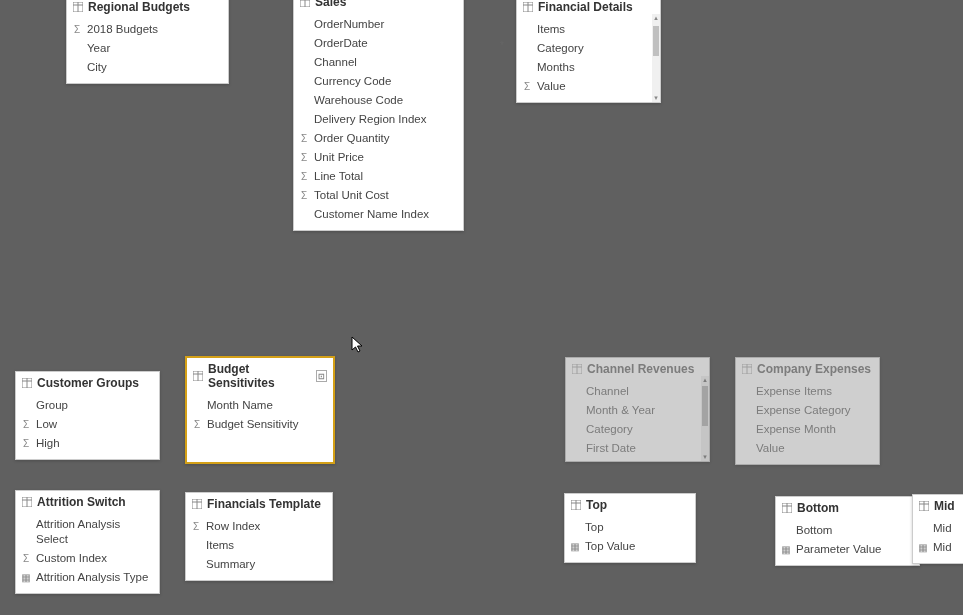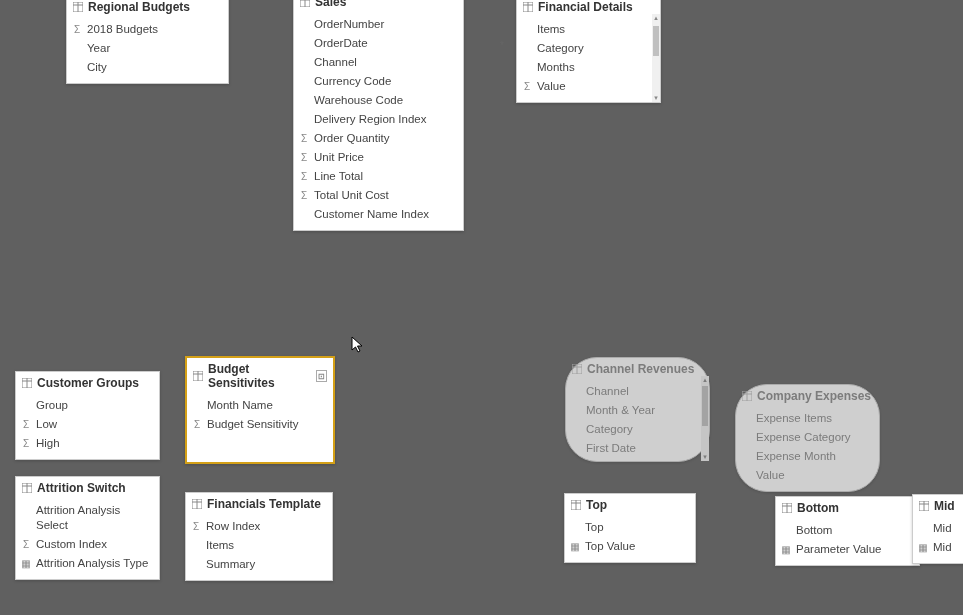--- a/index.html
+++ b/index.html
@@ -16,21 +16,20 @@
       position: absolute;
       background: #ffffff;
       border: 1px solid #cccccc;
       box-shadow: 0 1px 3px rgba(0,0,0,0.2);
     }
     .table-card.selected {
       border: 2px solid #d4a017;
     }
     .table-card.dimmed {
       opacity: 0.7;
-      border-radius: 32px;
     }
     .table-card.dimmed .table-header,
     .table-card.dimmed .field {
       color: #888888;
     }
     .table-header {
       display: flex;
       align-items: center;
       padding: 4px 6px;
       font-weight: 600;
@@ -323,21 +322,21 @@
         <span>First Date</span>
       </div>
     </div>
   <div class="scroll-track" style="top:18px;">
     <div class="scroll-arrow" style="top:0;">▴</div>
     <div class="scroll-thumb" style="top:10px; height:40px;"></div>
     <div class="scroll-arrow" style="bottom:0;">▾</div>
   </div>
 </div>
 
-<div class="table-card dimmed" style="left:735px; top:357px; width:145px;margin-top:27px;">
+<div class="table-card dimmed" style="left:735px; top:357px; width:145px;">
   <div class="table-header">
     <span class="table-icon">
         <svg viewBox="0 0 10 10">
           <rect x="0" y="0" width="10" height="10" fill="none" stroke="#bbb" stroke-width="1"></rect>
           <line x1="0" y1="3" x2="10" y2="3" stroke="#bbb" stroke-width="1"></line>
           <line x1="5" y1="0" x2="5" y2="10" stroke="#bbb" stroke-width="1"></line>
         </svg>
       </span>
     <span>Company Expenses</span>
   </div>
@@ -354,21 +353,21 @@
         <span class="field-icon none"></span>
         <span>Expense Month</span>
       </div>
       <div class="field">
         <span class="field-icon none"></span>
         <span>Value</span>
       </div>
     </div>
 </div>
 
-<div class="table-card" style="left:15px; top:476px; width:145px;">
+<div class="table-card" style="left:15px; top:490px; width:145px;">
   <div class="table-header">
     <span class="table-icon">
         <svg viewBox="0 0 10 10">
           <rect x="0" y="0" width="10" height="10" fill="none" stroke="#888" stroke-width="1"></rect>
           <line x1="0" y1="3" x2="10" y2="3" stroke="#888" stroke-width="1"></line>
           <line x1="5" y1="0" x2="5" y2="10" stroke="#888" stroke-width="1"></line>
         </svg>
       </span>
     <span>Attrition Switch</span>
   </div>

